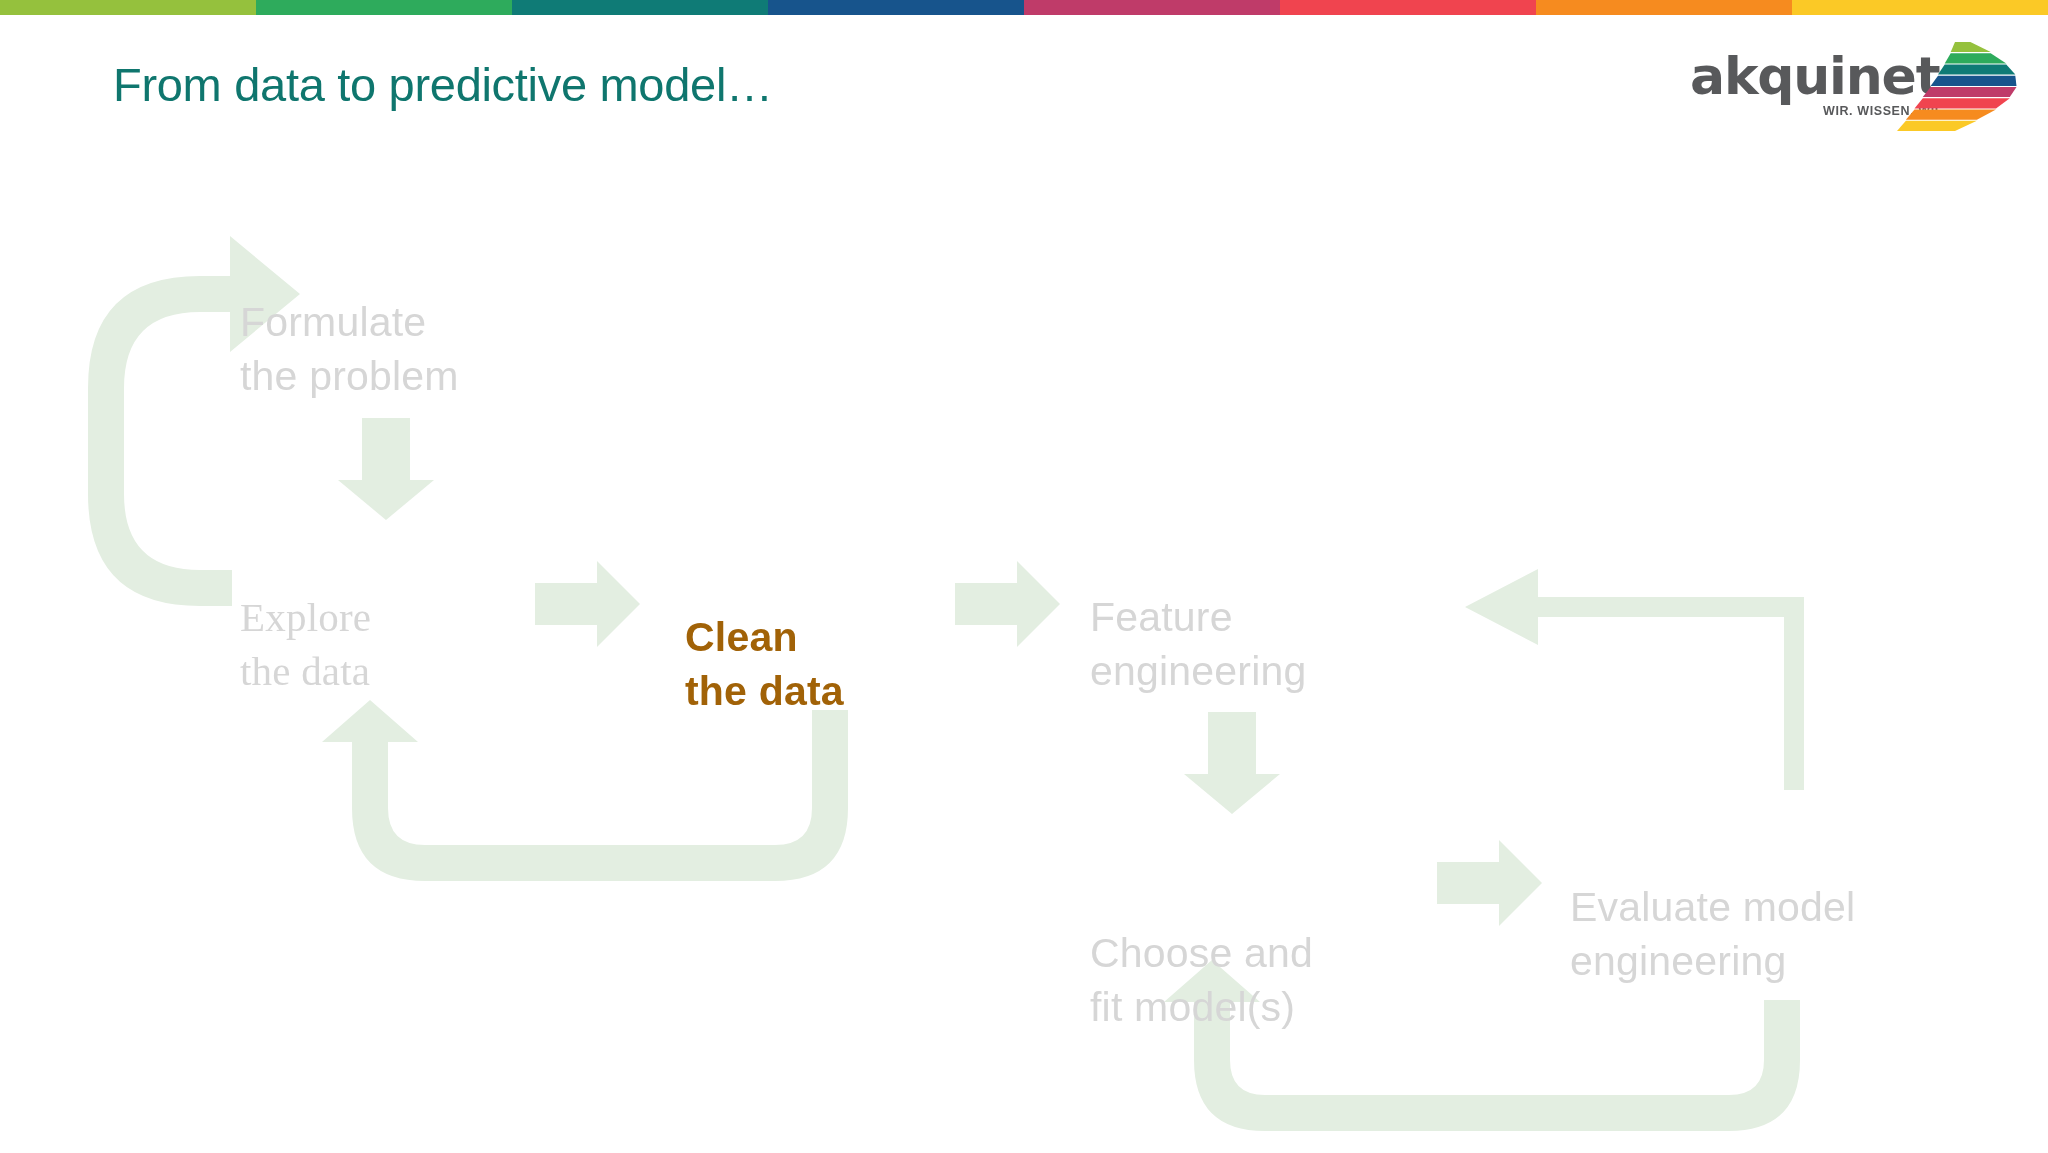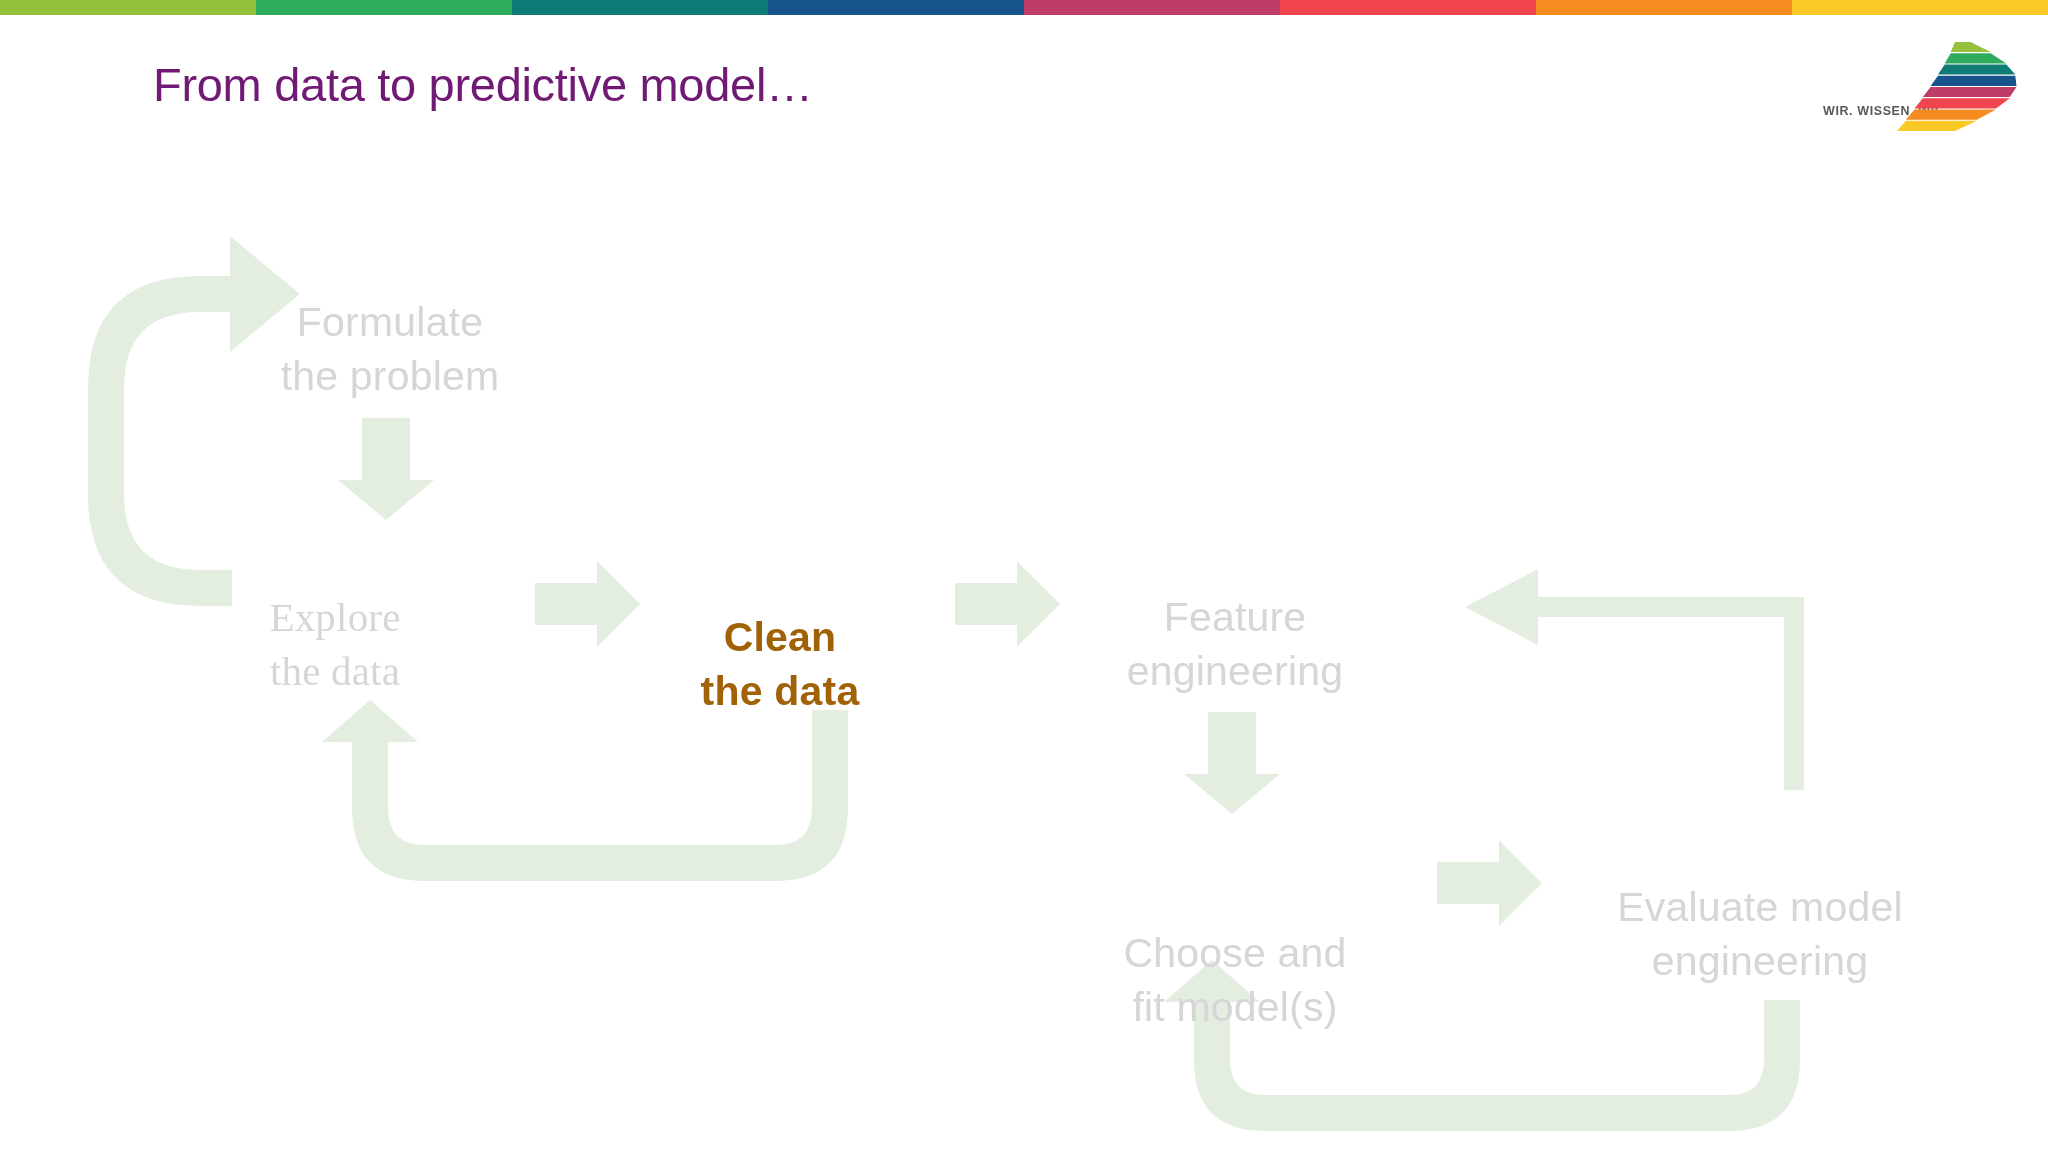--- a/index.html
+++ b/index.html
@@ -84,42 +84,42 @@
   }
   .diagram svg { display: block; }
 
   
   .node {
     position: absolute;
     color: #d6d6d6;
     font-size: 41px;
     line-height: 1.33;
     font-weight: 400;
-    text-align: center;
     white-space: pre-line;
     letter-spacing: 0.2px;
   }
 </style>
 </head>
 <body style="background: rgb(255, 255, 255);">
 
 <div class="topbar">
   <div class="topbar-seg" style="background: rgb(149, 193, 61); width: 12.5%;"></div>
   <div class="topbar-seg" style="background: rgb(46, 171, 92); width: 12.5%;"></div>
   <div class="topbar-seg" style="background: rgb(15, 123, 118); width: 12.5%;"></div>
   <div class="topbar-seg" style="background: rgb(23, 84, 140); width: 12.5%;"></div>
   <div class="topbar-seg" style="background: rgb(191, 59, 105); width: 12.5%;"></div>
   <div class="topbar-seg" style="background: rgb(240, 68, 79); width: 12.5%;"></div>
   <div class="topbar-seg" style="background: rgb(246, 139, 31); width: 12.5%;"></div>
   <div class="topbar-seg" style="background: rgb(251, 201, 38); width: 12.5%;"></div>
 </div>
 
-<div class="slide-title" style="color: #701a75; margin-left: 40px;">From data to predictive model…</div>
+<div class="slide-title" style="color: #0f766e;">From data to predictive model…</div>
 
 <div class="logo">
+  <div class="logo-wordmark">akquinet</div>
   <div class="logo-tagline">WIR. WISSEN. WIE.</div>
   <svg class="logo-swoosh" viewBox="0 0 125 100">
     <g id="swoosh-bands">
         <path d="M 60.0 6.0 L 75.4 6.0 L 95.7 16.1 L 55.7 16.1 Z" fill="#95c13d"></path>
         <path d="M 55.7 17.3 L 95.7 17.3 L 111.3 27.4 L 49.7 27.4 Z" fill="#2eab5c"></path>
         <path d="M 49.7 28.5 L 111.3 28.5 L 120.3 38.6 L 43.0 38.6 Z" fill="#0f7b76"></path>
         <path d="M 43.0 39.8 L 120.3 39.8 L 121.5 49.9 L 35.6 49.9 Z" fill="#17548c"></path>
         <path d="M 35.6 51.0 L 121.5 51.0 L 114.8 61.1 L 27.8 61.1 Z" fill="#bf3b69"></path>
         <path d="M 27.8 62.3 L 114.8 62.3 L 101.0 72.4 L 19.5 72.4 Z" fill="#f0444f"></path>
         <path d="M 19.5 73.5 L 101.0 73.5 L 81.9 83.7 L 10.9 83.7 Z" fill="#f68b1f"></path>

